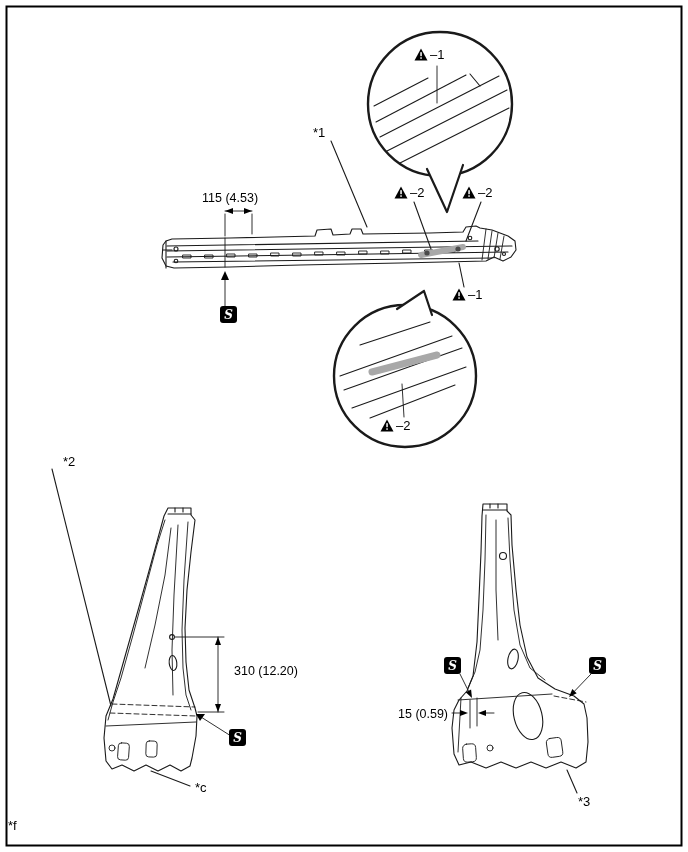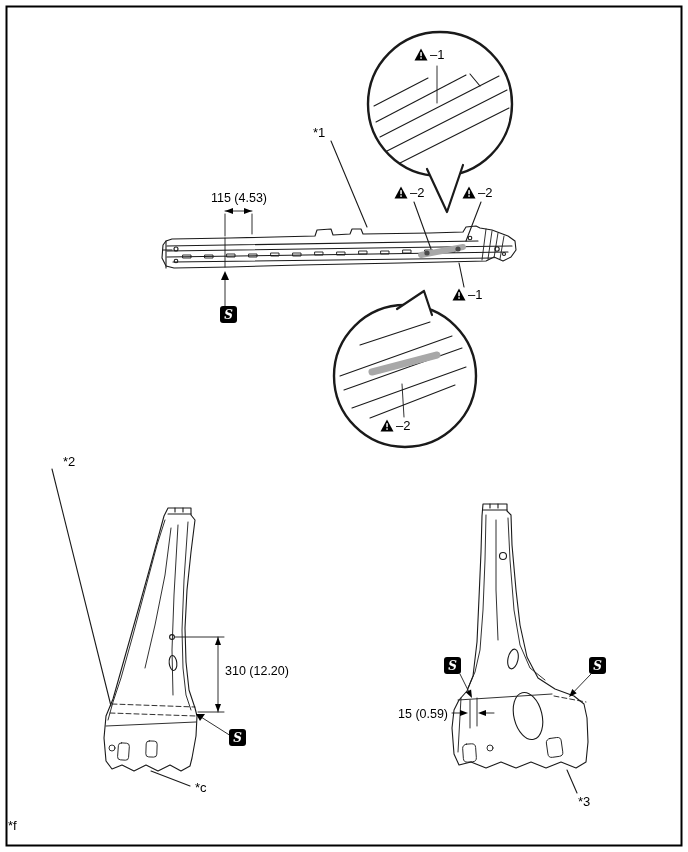--- a/index.html
+++ b/index.html
@@ -3,21 +3,21 @@
 <meta charset="utf-8">
 <title>Diagram</title>
 <style>
   * { margin:0; padding:0; box-sizing:border-box; }
   html,body { background:#fff; }
   body { font-family:"Liberation Sans","DejaVu Sans",sans-serif; color:#000; }
   .canvas { position:relative; width:688px; height:852px; background:#fff; overflow:hidden; }
   .art { position:absolute; left:0; top:0; }
   .lbl { position:absolute; font-size:13px; line-height:14px; white-space:nowrap; }
   .dim { font-size:12.5px; }
-  .center { text-align:center; }
+  .center { text-align:left; }
   .right { }
   .callout { position:absolute; display:flex; align-items:center; gap:2px; font-size:13px; line-height:13px; }
   .tri { display:inline-flex; }
   .sealer { position:absolute; width:17px; height:17px; background:#000; border-radius:3px;
             color:#fff; display:flex; align-items:center; justify-content:center;
             font-family:"DejaVu Serif","Liberation Serif",serif; font-style:italic;
             font-weight:bold; font-size:12px; line-height:12px; }
 </style>
 </head>
 <body>
@@ -226,21 +226,21 @@
   </span>
   <span>–2</span>
 </div>
 
 <div class="sealer" style="left:220px; top:306px;">
   <span>S</span>
 </div>
 
 <div class="lbl" style="left:63px; top:455px;">*2</div>
 
-<div class="lbl dim" style="left:225px; top:664px;">310 (12.20)</div>
+<div class="lbl dim" style="left:234px; top:664px;">310 (12.20)</div>
 
 <div class="sealer" style="left:229px; top:729px;">
   <span>S</span>
 </div>
 
 <div class="lbl" style="left:195px; top:781px;">*c</div>
 
 <div class="lbl" style="left:8px; top:819px;">*f</div>
 
 <div class="lbl dim right" style="left:398px; top:707px; width:52px;">15 (0.59)</div>

